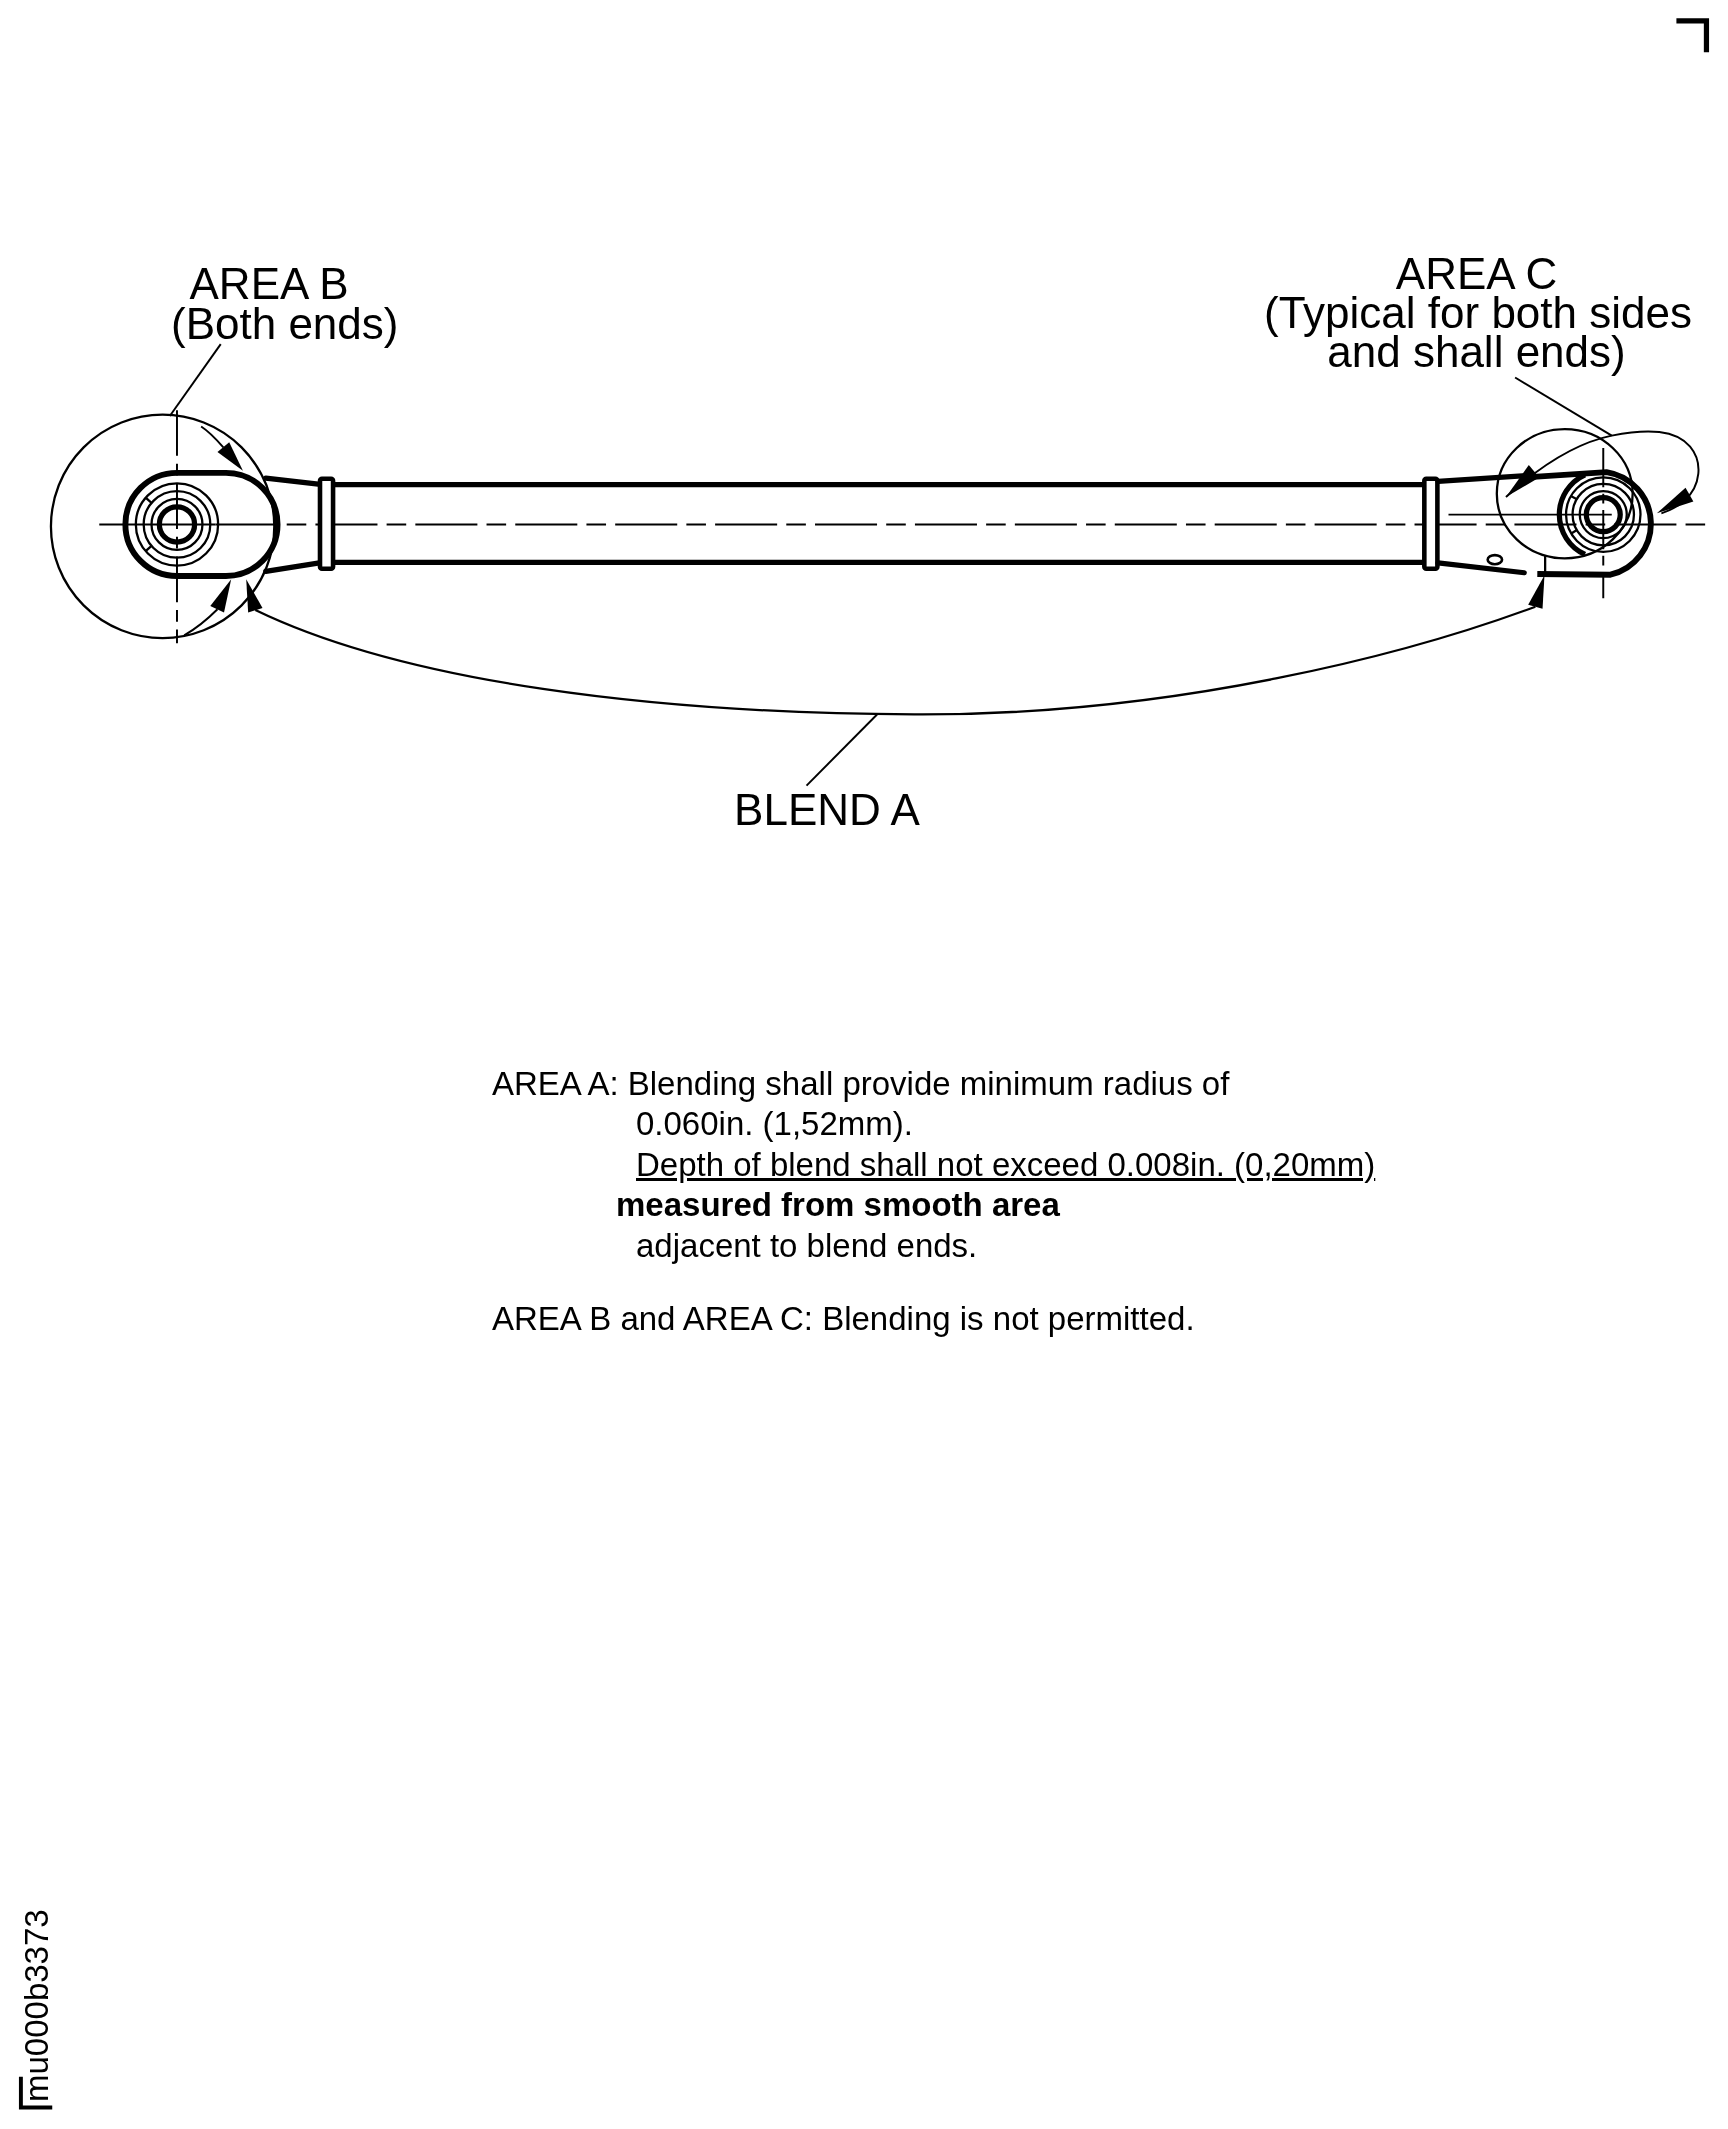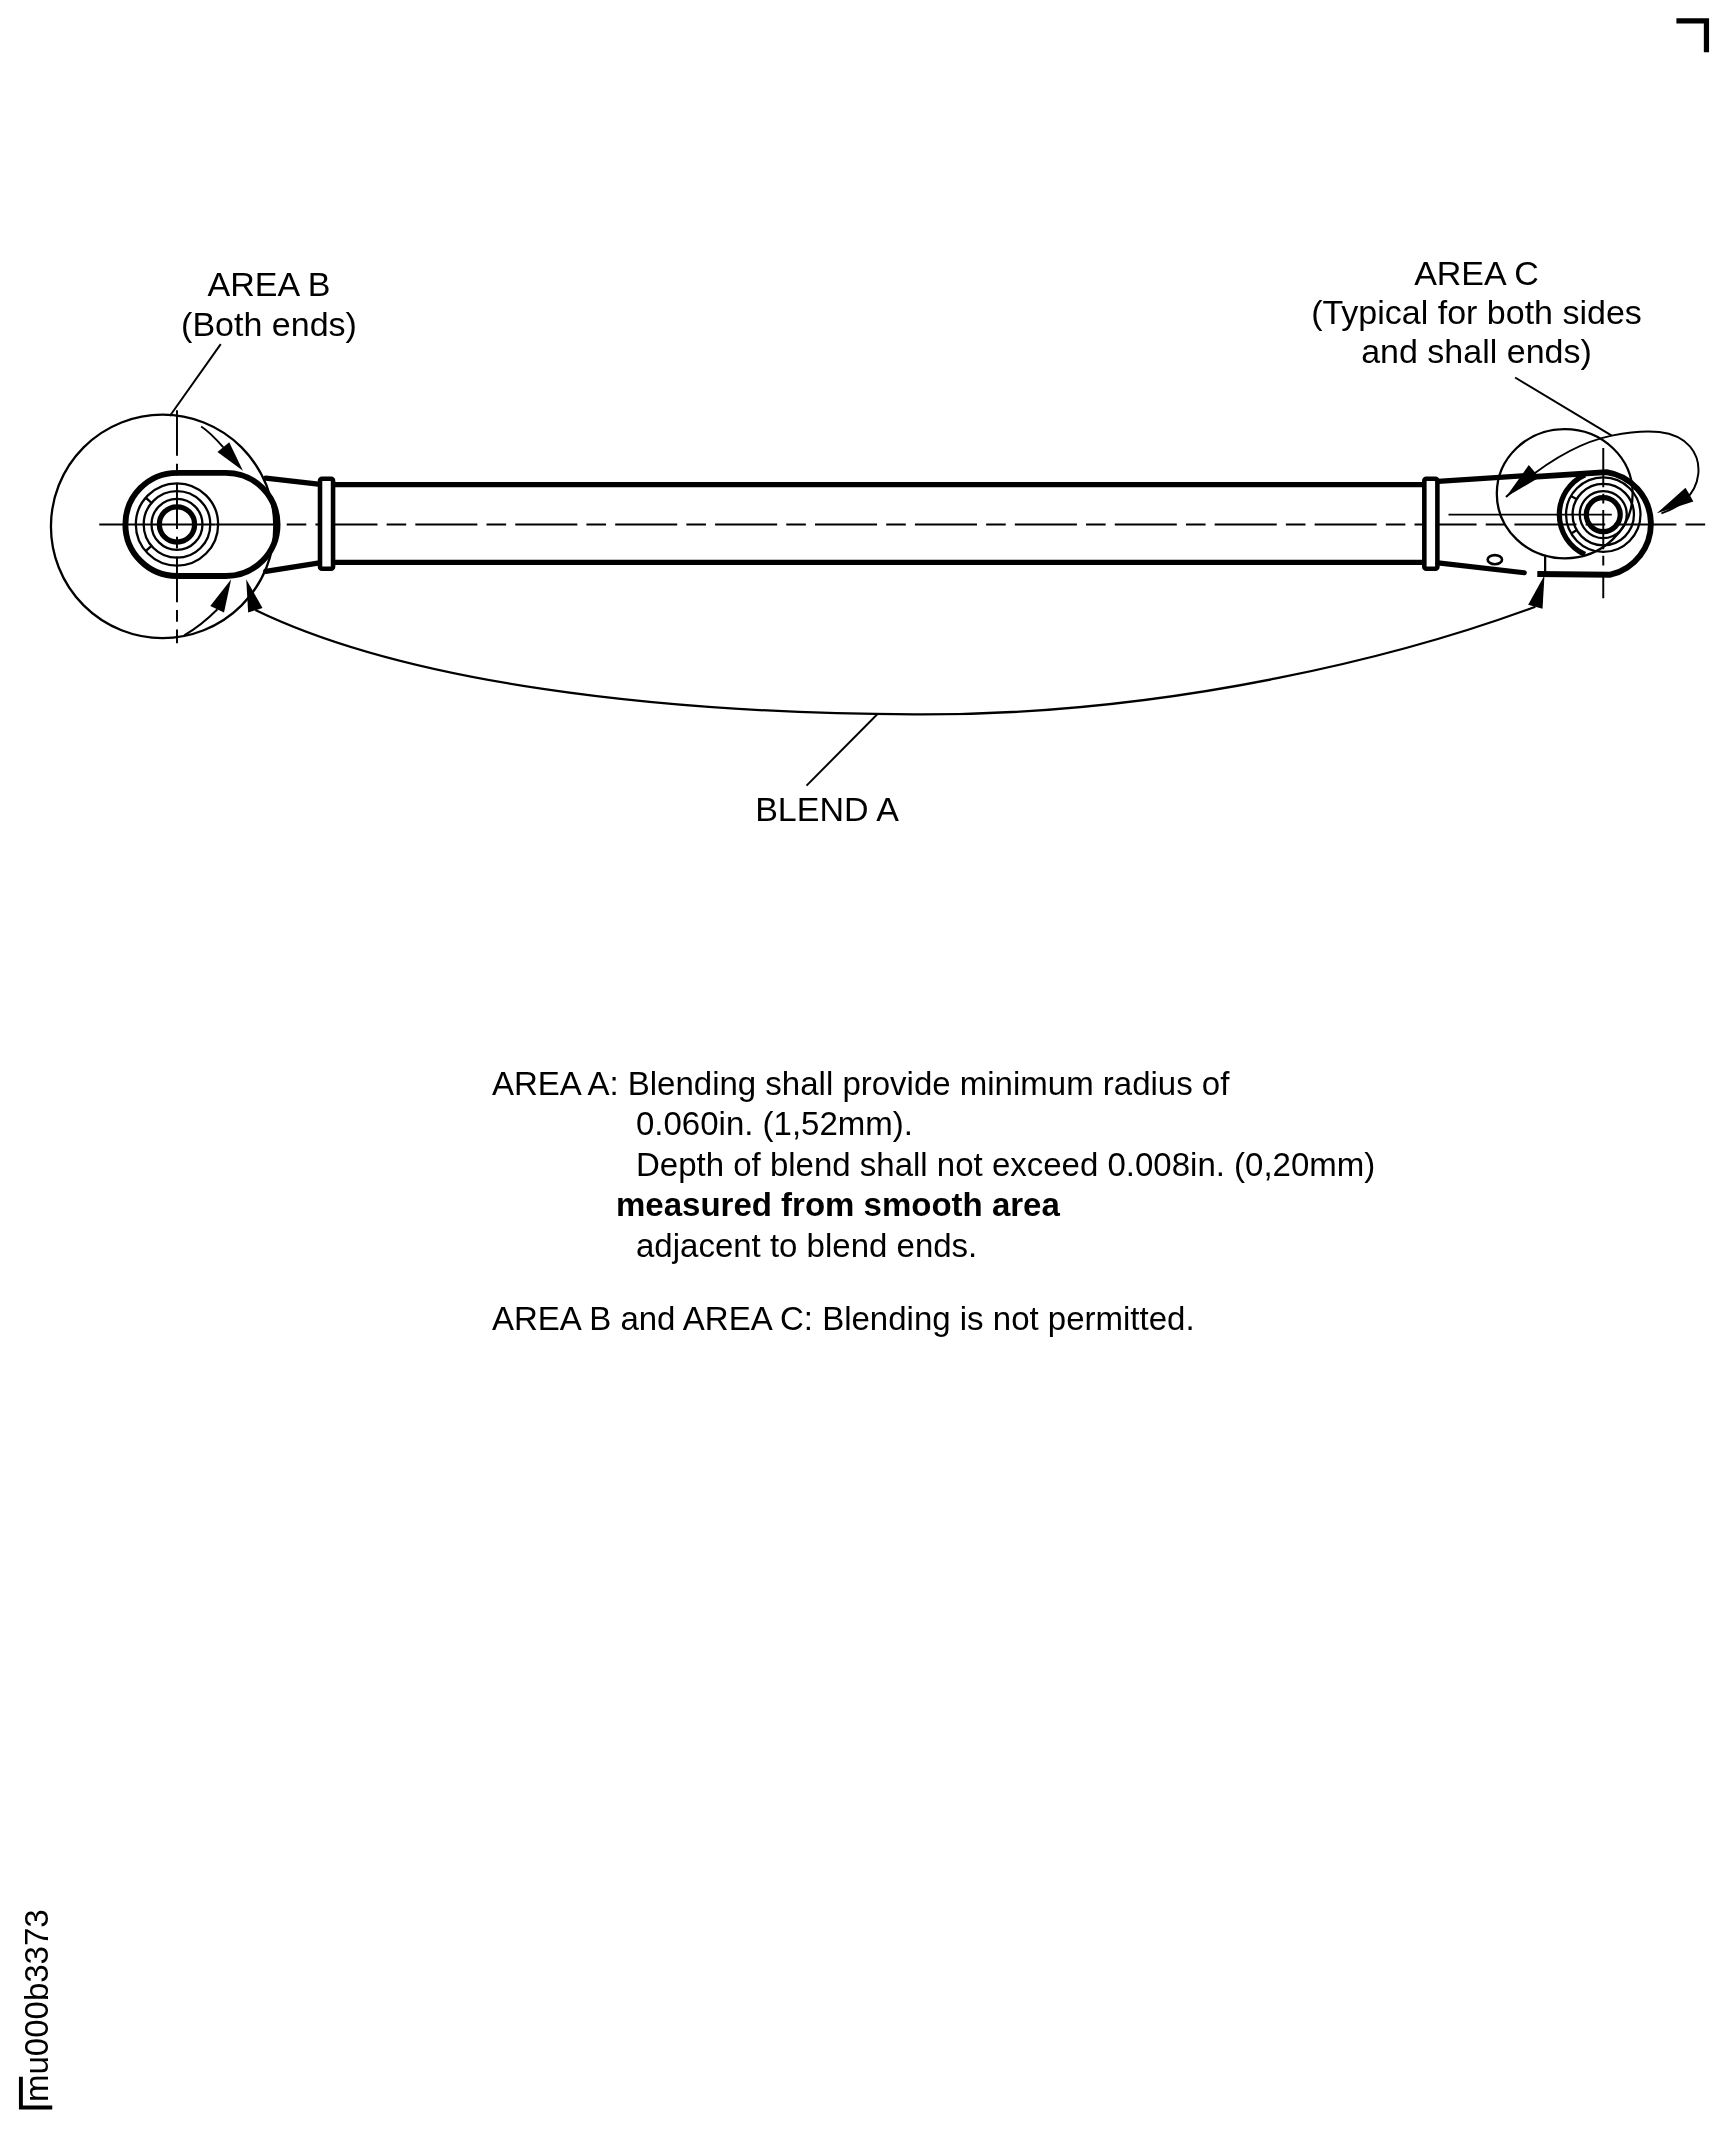--- a/index.html
+++ b/index.html
@@ -7,21 +7,21 @@
     position:relative;
     width:1728px;height:2129px;
     background:#ffffff;
     font-family:"Liberation Sans", sans-serif;
     color:#000;
     overflow:hidden;
   }
   svg.drawing{position:absolute;left:0;top:0;}
   .lbl{
     position:absolute;
-    font-size:34px;
+    font-size:44px;
     line-height:39px;
     color:#000;
     text-align:center;
     white-space:nowrap;
   }
   .noteline{
     position:absolute;
     font-size:33px;
     line-height:37px;
     color:#000;
@@ -140,21 +140,21 @@
     <div>AREA C</div>
     <div>(Typical for both sides</div>
     <div>and shall ends)</div>
   </div>
 
   <div class="lbl" style="left:729px;top:790px;width:196px;">BLEND A</div>
 
 
   <div class="noteline" style="left:492px;top:1065px;">AREA A: Blending shall provide minimum radius of</div>
   <div class="noteline" style="left:636px;top:1105px;">0.060in. (1,52mm).</div>
-  <div class="noteline" style="left:636px;top:1146px;">Depth of blend shall not exceed 0.008in. (0,20mm)</div>
+  <div class="noteline" style="left:636px;top:1146px;text-decoration:underline;">Depth of blend shall not exceed 0.008in. (0,20mm)</div>
   <div class="noteline" style="left:616px;top:1186px;font-weight:bold;">measured from smooth area</div>
   <div class="noteline" style="left:636px;top:1227px;">adjacent to blend ends.</div>
   <div class="noteline" style="left:492px;top:1300px;">AREA B and AREA C: Blending is not permitted.</div>
 
   <div class="docid">mu000b3373</div>
 
 </div>
 
 
 </body></html>

